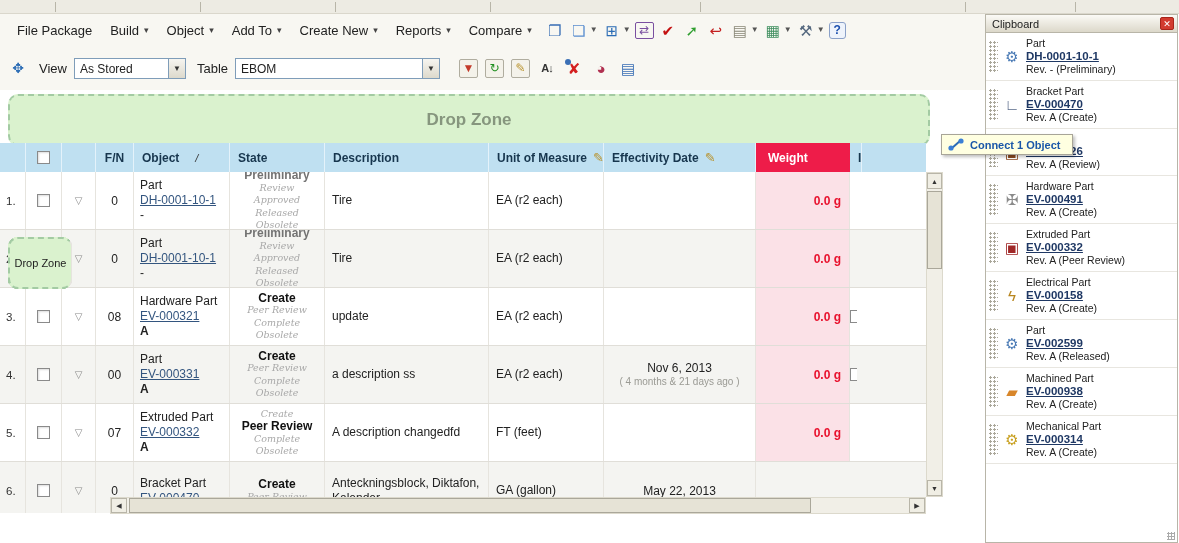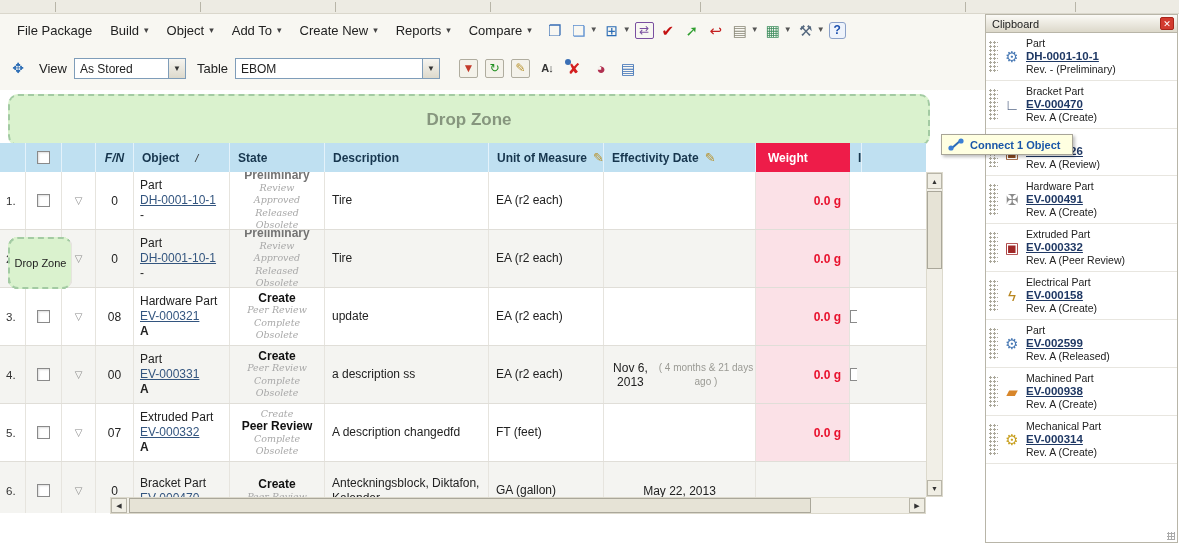--- a/index.html
+++ b/index.html
@@ -51,21 +51,21 @@
   .grow{display:flex;height:58px;border-bottom:1px solid #e0ded8;background:#fff}
   .grow.alt{background:#f4f4f1}
   .c{border-right:1px solid #e6e4de;display:flex;align-items:center;justify-content:center;overflow:hidden}
   .c.num{justify-content:flex-start;padding-left:6px;font-size:11.5px;color:#333}
   .c.rowmenu{color:#8a8a8a;font-size:10px}
   .c.dropzone{font-size:11px;color:#222}
   .c.object{flex-direction:column;align-items:flex-start;justify-content:center;padding-left:6px;line-height:15px}
   .c.state{flex-direction:column;justify-content:center;line-height:12.5px;text-align:center}
   .c.desc,.c.uom{justify-content:flex-start;padding-left:7px;text-align:left;line-height:15px;flex-wrap:wrap;align-content:center}
   .c.desc .wrap{width:100%;white-space:normal}
-  .c.eff{flex-direction:row;justify-content:center;text-align:center;line-height:14px}
+  .c.eff{flex-direction:column;justify-content:center;text-align:center;line-height:14px}
   .c.eff .ago{color:#9a9a94;font-size:10px}
   .c.weight{justify-content:flex-end;padding-right:8px;background:#fbe1e7;font-weight:bold;color:#e8112d}
   .c.weight.dark{color:#555;font-weight:normal}
   .c.partial{border-right:none}
   .st-cur{font-weight:bold;color:#111;font-size:12px}
   .st-cur-red{font-weight:bold;color:#737373;font-size:12px}
   .st-dim{color:#a8a8a8;font-style:italic;font-size:9.5px;font-family:"DejaVu Serif","Liberation Serif",serif}
   .lnk{color:#33557f;text-decoration:underline;cursor:pointer}
   .rev-b{font-weight:bold}
   .cb{width:13px;height:13px;border:1px solid #8a8a8a;background:#fff;box-shadow:inset 1px 1px 2px #ddd;display:inline-block}
@@ -228,21 +228,21 @@
   </div>
 
   <div class="grid" id="grid">
       <div class="ghead">
         <div class="hcell num" style="width: 26px;"></div>
         <div class="hcell check" style="width: 36px;">
           <span class="cb"></span>
         </div>
         <div class="hcell rowmenu" style="width: 34px;"></div>
         <div class="hcell dropzone" style="width: 64px;"></div>
-        <div class="hcell fn" style="width: 38px; font-style: italic;">
+        <div class="hcell fn" style="width: 38px;">
           <span>F/N</span>
         </div>
         <div class="hcell object" style="width: 96px;">
           <span>Object</span>
           <span class="sortg">/</span>
         </div>
         <div class="hcell state" style="width: 95px;">
           <span>State</span>
         </div>
         <div class="hcell desc" style="width: 164px;">

